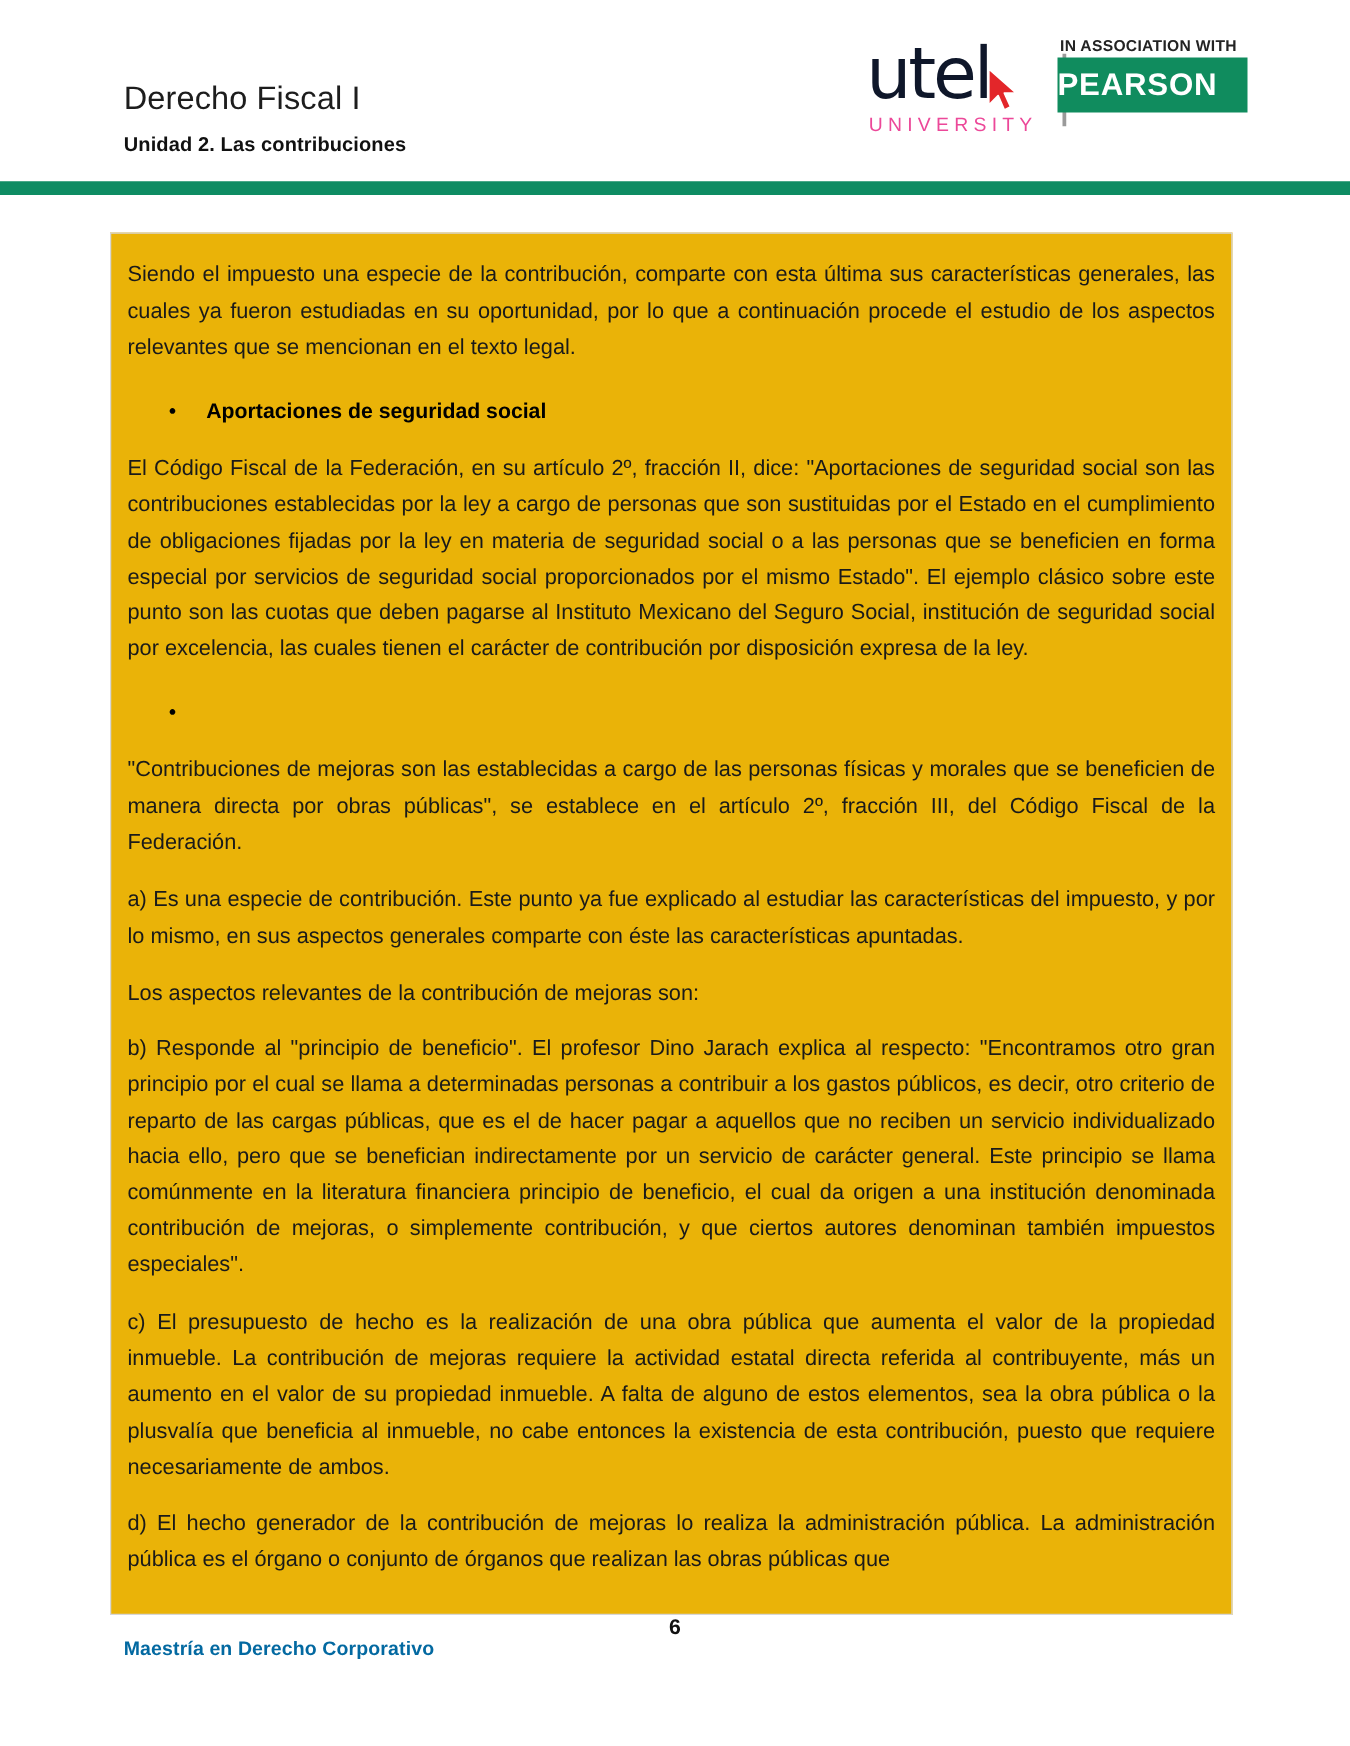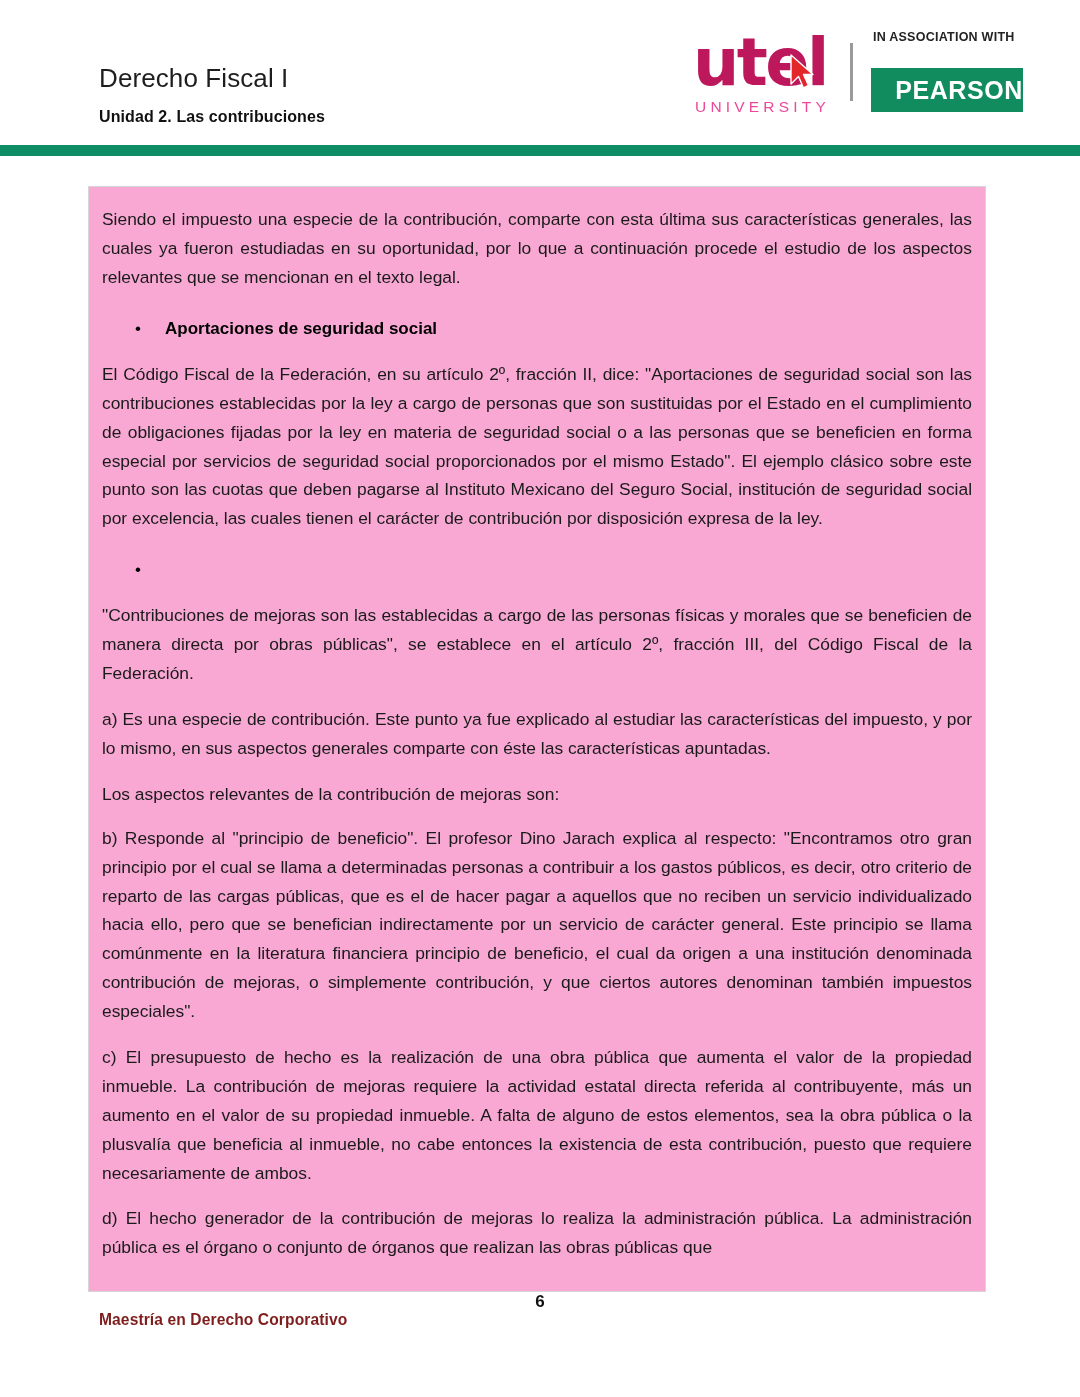--- a/index.html
+++ b/index.html
@@ -55,23 +55,23 @@
     height: 112px;
   }
   .logo-utel-wrap {
     position: absolute;
     left: 0;
     top: 18px;
     width: 155px;
   }
   .logo-utel {
     font-family: "DejaVu Sans", sans-serif;
-    font-size: 65px;
-    font-weight: bold;
-    color: #be185d;
+    font-size: 57px;
+    font-weight: normal;
+    color: #0f172a;
     letter-spacing: -2.5px;
     line-height: 0.82;
     padding-left: 6px;
   }
   .logo-university {
     margin-top: 9px;
     padding-left: 8px;
     font-size: 15.5px;
     font-weight: 500;
     color: #ec4899;
@@ -88,40 +88,40 @@
   .logo-divider {
     position: absolute;
     left: 163px;
     top: 25px;
     width: 3px;
     height: 58px;
     background: #9a9a9a;
   }
   .assoc-wrap {
     position: absolute;
-    left: 184px;
+    left: 159px;
     top: 12px;
     width: 152px;
   }
   .assoc-text {
     font-size: 12.5px;
     font-weight: bold;
     color: #232323;
     letter-spacing: .25px;
     white-space: nowrap;
     text-align: left;
     padding-left: 2px;
   }
   .pearson-box {
-    margin-top: 24px;
+    margin-top: 2px;
     background: #108c5e;
     height: 44px;
     display: flex;
     align-items: center;
-    justify-content: flex-end;
+    justify-content: flex-start;
   }
   .pearson-text {
     color: #ffffff;
     font-size: 25px;
     font-weight: bold;
     letter-spacing: .6px;
   }
 
   .green-rule {
     width: 100%;
@@ -131,21 +131,21 @@
 
   
   .content-box {
     position: absolute;
     left: 88px;
     top: 186px;
     width: 898px;
     height: 1106px;
     box-sizing: border-box;
     border: 1px solid #d6d6d6;
-    background: #f9a8d4;
+    background: #eab308;
     padding: 18px 13px 0 13px;
     overflow: hidden;
     box-shadow: 0 0 0 0 rgba(0,0,0,0);
   }
   .content-inner {
     font-size: 17.4px;
     line-height: 1.66;
     text-align: justify;
     color: #1a1a1a;
   }
@@ -186,21 +186,21 @@
     font-size: 17px;
     font-weight: bold;
     color: #111;
   }
   .footer-note {
     position: absolute;
     left: 99px;
     top: 1311px;
     font-size: 15.6px;
     font-weight: bold;
-    color: #7f1d1d;
+    color: #0369a1;
     letter-spacing: .1px;
   }
 </style>
 </head>
 <body>
 
 <div class="page-header">
 
   <div class="header-titles">
     <div class="course-title">Derecho Fiscal I</div>

